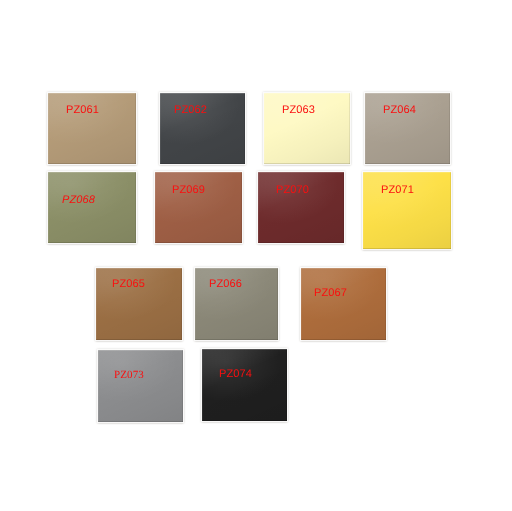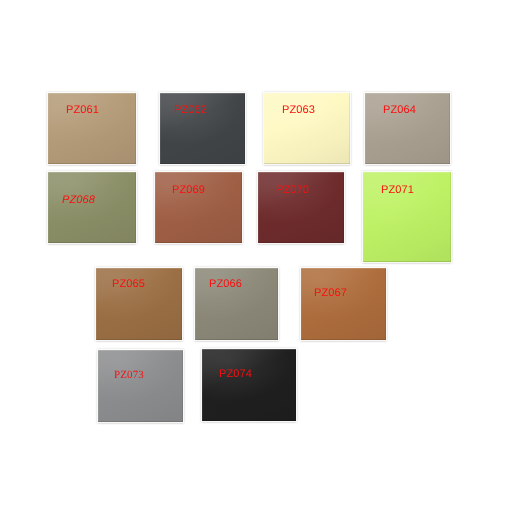--- a/index.html
+++ b/index.html
@@ -97,21 +97,21 @@
     <div class="swatch" style="left: 155px; top: 172px; width: 87px; height: 71px; background: rgb(159, 95, 69);">
       <div class="tex"></div>
       <div class="edge"></div>
       <span class="swatch-label" style="left: 17px; top: 12px; color: rgb(250, 15, 15);">PZ069</span>
     </div>
     <div class="swatch" style="left: 258px; top: 172px; width: 86px; height: 71px; background: rgb(110, 43, 44);">
       <div class="tex"></div>
       <div class="edge"></div>
       <span class="swatch-label" style="left: 18px; top: 12px; color: rgb(250, 15, 15);">PZ070</span>
     </div>
-    <div class="swatch" style="left: 363px; top: 172px; width: 88px; height: 90px; background: #bef264;">
+    <div class="swatch" style="left: 363px; top: 172px; width: 88px; height: 77px; background: #fde047;">
       <div class="tex"></div>
       <div class="edge"></div>
       <span class="swatch-label" style="left: 18px; top: 12px; color: rgb(250, 15, 15);">PZ071</span>
     </div>
     <div class="swatch" style="left: 96px; top: 268px; width: 86px; height: 72px; background: rgb(155, 111, 68);">
       <div class="tex"></div>
       <div class="edge"></div>
       <span class="swatch-label" style="left: 16px; top: 10px; color: rgb(250, 15, 15);">PZ065</span>
     </div>
     <div class="swatch" style="left: 195px; top: 268px; width: 83px; height: 72px; background: rgb(139, 136, 120);">
@@ -122,18 +122,18 @@
     <div class="swatch" style="left: 301px; top: 268px; width: 85px; height: 72px; background: rgb(174, 109, 60);">
       <div class="tex"></div>
       <div class="edge"></div>
       <span class="swatch-label" style="left: 13px; top: 19px; color: rgb(250, 15, 15);">PZ067</span>
     </div>
     <div class="swatch" style="left: 98px; top: 350px; width: 85px; height: 72px; background: rgb(140, 141, 143);">
       <div class="tex"></div>
       <div class="edge"></div>
       <span class="swatch-label" style="left: 16px; top: 19px; color: rgb(250, 15, 15); font-family: Liberation Serif, serif;">PZ073</span>
     </div>
-    <div class="swatch" style="left: 202px; top: 349px; width: 94px; height: 72px; background: rgb(31, 31, 31);">
+    <div class="swatch" style="left: 202px; top: 349px; width: 85px; height: 72px; background: rgb(31, 31, 31);">
       <div class="tex"></div>
       <div class="edge"></div>
       <span class="swatch-label" style="left: 17px; top: 19px; color: rgb(250, 15, 15);">PZ074</span>
     </div>
   </div>
 
 </body></html>

